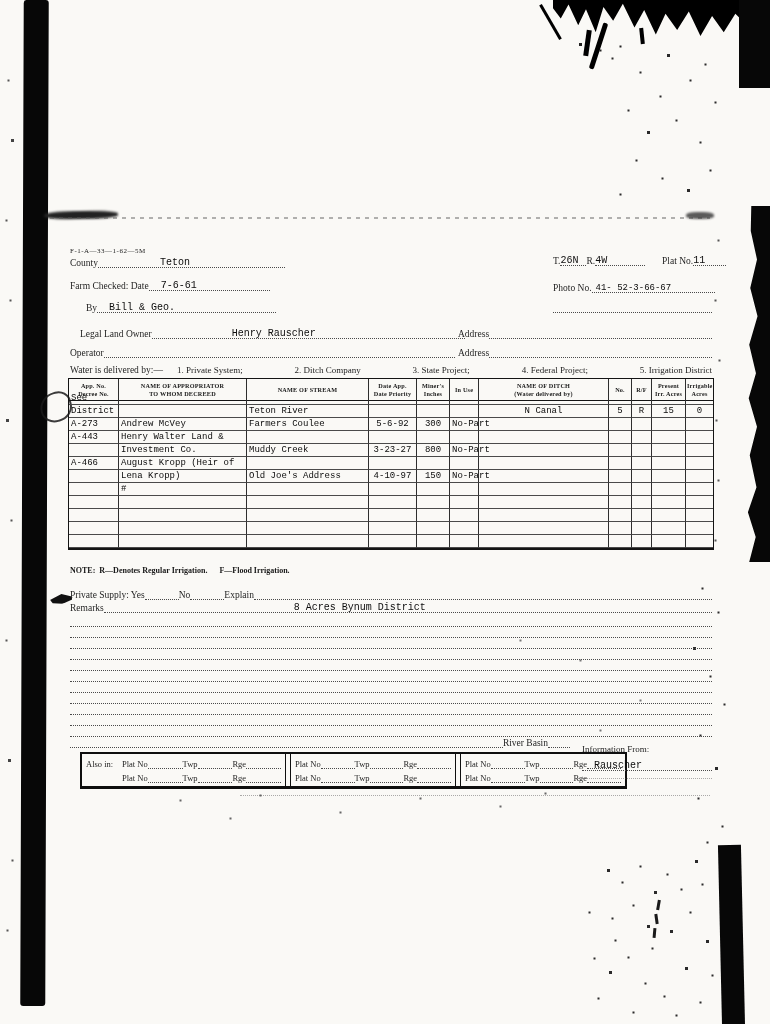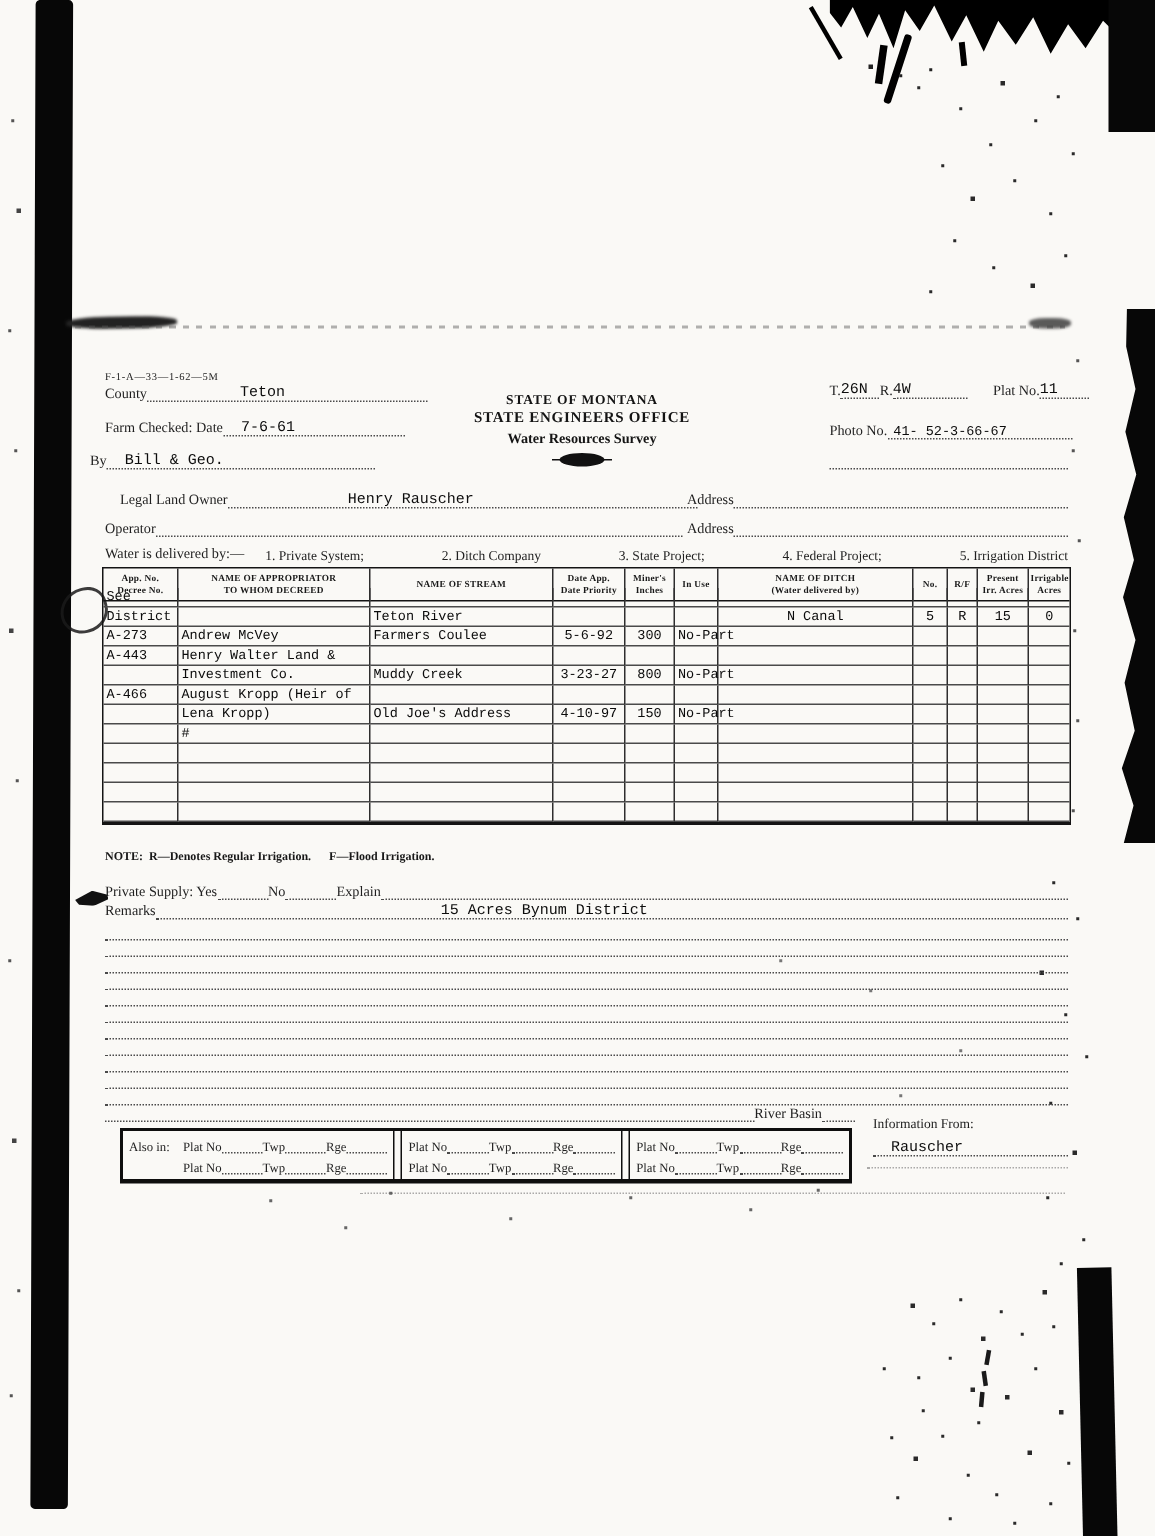--- a/index.html
+++ b/index.html
@@ -72,21 +72,21 @@
     padding:1px;display:flex;flex-direction:column;justify-content:center;gap:1px;height:22px;box-sizing:border-box;
     line-height:1.15;letter-spacing:.2px;color:#191919;}
   .td{font-family:"Liberation Mono","DejaVu Sans Mono",monospace;font-size:9px;height:13px;box-sizing:border-box;
     border-right:1px solid #2e2e2e;border-bottom:1px solid #4a4a4a;padding:0 2px;white-space:nowrap;overflow:visible;
     color:#0b0b0b;line-height:12px;}
   .td.c{text-align:center;}
   .lastcol{border-right:none;}
   .note{position:absolute;left:70px;top:566px;font-size:8px;font-weight:bold;white-space:pre;color:#181818;}
   .rline{position:absolute;left:70px;width:642px;height:12px;border-bottom:1px dotted #4a4a4a;}
   
-  .also-box{position:absolute;left:80px;top:752px;width:488px;height:37px;border:2px solid #0e0e0e;
+  .also-box{position:absolute;left:80px;top:752px;width:547px;height:37px;border:2px solid #0e0e0e;
     border-bottom-width:3px;box-sizing:border-box;display:flex;}
   .ai-sec{display:flex;flex-direction:column;justify-content:space-evenly;padding:1px 4px;flex:1;}
   .ai-sec.first{flex:1.25;}
   .ai-divider{width:4px;border-left:1px solid #0e0e0e;border-right:1px solid #0e0e0e;}
   .ai-row{display:flex;align-items:flex-end;height:12px;font-size:8.5px;}
   .ai-row .lbl{font-size:8.5px;}
   .ai-row .dots{border-bottom:1px dotted #4a4a4a;}
   .ai-prefix{white-space:pre;font-size:8.5px;width:36px;}
   .info-label{position:absolute;left:582px;top:744px;font-size:9px;color:#1c1c1c;white-space:pre;}
   .faint{opacity:.45;}
@@ -111,26 +111,20 @@
   <div class="circle-scribble"></div>
   <div class="arrow-scribble"></div>
   <div class="tiny-mark" style="left:657px;top:900px;transform:rotate(10deg);"></div>
   <div class="tiny-mark" style="left:655px;top:914px;transform:rotate(-8deg);"></div>
   <div class="tiny-mark" style="left:653px;top:928px;transform:rotate(5deg);"></div>
   <div class="speck"></div>
   <div class="speck2"></div>
 
   <div class="form-code">F-1-A—33—1-62—5M</div>
 
-  <div class="agency">
-    <div class="l1">STATE OF MONTANA</div>
-    <div class="l2">STATE ENGINEERS OFFICE</div>
-    <div class="l3">Water Resources Survey</div>
-    <div class="ornament"></div>
-  </div>
 
   <div class="line" style="left:70px;top:255px;width:215px;justify-content:center;">
     <span class="lbl">County</span>
     <span class="dots">
       <span class="type" style="padding-left:62px;">Teton</span>
     </span>
   </div>
 
   <div class="line" style="left:553px;top:253px;width:92px;">
     <span class="lbl">T.</span>
@@ -157,21 +151,21 @@
     </span>
   </div>
 
   <div class="line" style="left:553px;top:280px;width:162px;">
     <span class="lbl">Photo No.</span>
     <span class="dots">
       <span class="type" style="padding-left:4px;font-size:9px;">41- 52-3-66-67</span>
     </span>
   </div>
 
-  <div class="line" style="left:60px;top:300px;width:190px;">
+  <div class="line" style="left:86px;top:300px;width:190px;">
     <span class="lbl">By</span>
     <span class="dots">
       <span class="type" style="padding-left:12px;">Bill &amp; Geo.</span>
     </span>
   </div>
   <div class="line" style="left:553px;top:300px;width:159px;">
     <span class="dots"></span>
   </div>
 
   <div class="line" style="left:70px;top:326px;width:385px;margin-left:10px;">
@@ -387,21 +381,21 @@
     <span class="dots w34"></span>
     <span class="lbl">No</span>
     <span class="dots w34"></span>
     <span class="lbl">Explain</span>
     <span class="dots"></span>
   </div>
 
   <div class="line" style="left:70px;top:600px;width:642px;">
     <span class="lbl">Remarks</span>
     <span class="dots">
-      <span class="type" style="padding-left:190px;">15 Acres Bynum District</span>
+      <span class="type" style="padding-left:190px;">8 Acres Bynum District</span>
     </span>
   </div>
 
   <div class="line" style="left:70px;top:735px;width:500px;">
     <span class="dots"></span>
     <span class="lbl">River Basin</span>
     <span class="dots w22"></span>
   </div>
 
   <div class="also-box">

